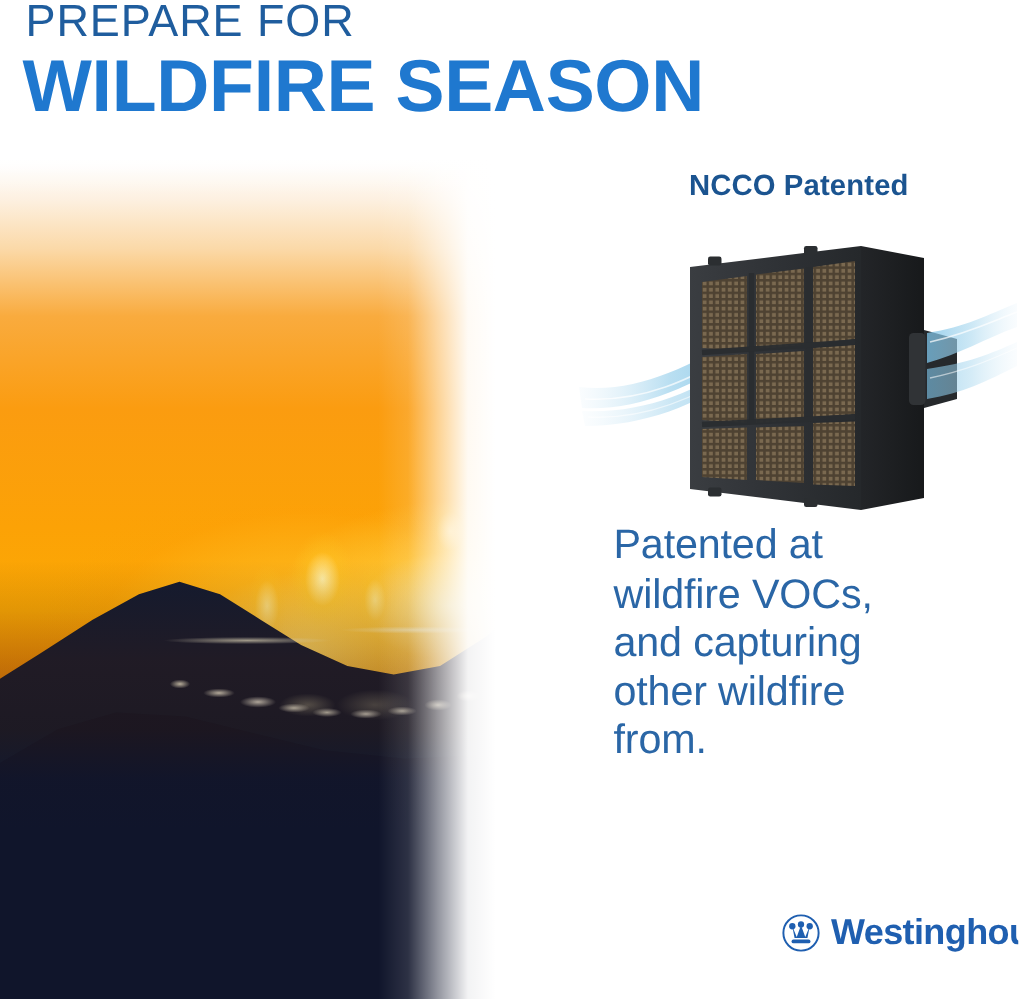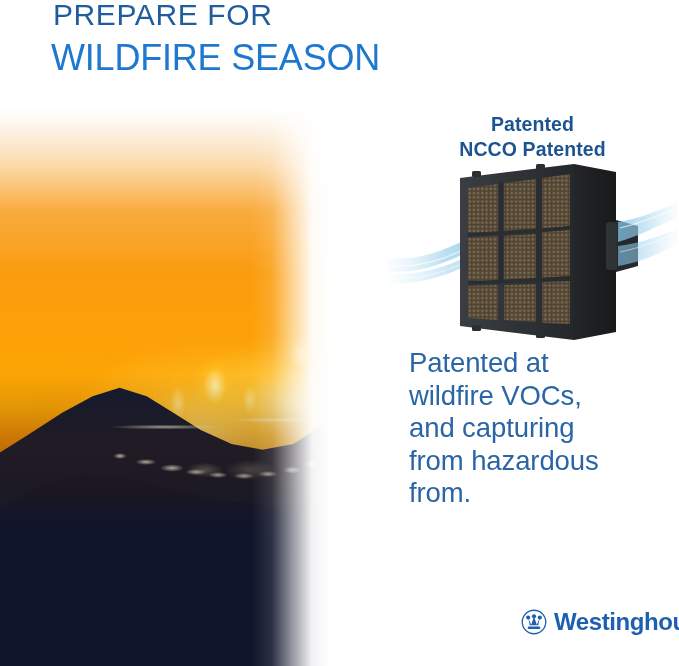--- a/index.html
+++ b/index.html
@@ -18,39 +18,38 @@
     background: #ffffff;
     overflow: hidden;
   }
 
   
   #header {
     position: absolute;
     left: 0; top: 0;
     width: 540px;
     height: 104px;
-    margin-left: 36px;
   }
   #kicker {
     position: absolute;
     left: 17px;
     top: -2px;
     font-size: 30px;
     font-weight: 400;
     letter-spacing: 0.6px;
     color: #1f5d9e;
     line-height: 34px;
     white-space: nowrap;
   }
   #headline {
     position: absolute;
     left: 15px;
     top: 26px;
-    font-size: 36px;
-    font-weight: 400;
+    font-size: 49px;
+    font-weight: 700;
     letter-spacing: -0.2px;
     color: #1f78cf;
     line-height: 64px;
     white-space: nowrap;
   }
 
   
   #photo {
     position: absolute;
     left: 0;
@@ -256,21 +255,20 @@
     <div class="ph-layer" id="ph-ridgeB"></div>
     <div class="ph-layer" id="ph-haze"></div>
     <div class="ph-layer" id="ph-fadeR"></div>
     <div class="ph-layer" id="ph-fadeT"></div>
 
   </div>
 
   <div id="right-col">
 
     <div id="product-title">
-      <span class="pt-line">Patented</span>
       <span class="pt-line">NCCO Patented</span>
     </div>
 
     <div id="reactor-art">
       <svg width="295" height="180" viewBox="0 0 295 180">
         <defs>
           <linearGradient id="gFront" x1="0" y1="0" x2="1" y2="0">
             <stop offset="0%" stop-color="#3a3d41"></stop>
             <stop offset="45%" stop-color="#303337"></stop>
             <stop offset="100%" stop-color="#25282b"></stop>
@@ -349,21 +347,21 @@
           <path d="M236,66 C262,60 278,52 294,46" fill="none" stroke="#ffffff" stroke-opacity="0.7" stroke-width="1.1"></path>
           <path d="M236,90 C264,84 280,76 294,70" fill="none" stroke="#ffffff" stroke-opacity="0.55" stroke-width="0.9"></path>
         </g>
       </svg>
     </div>
 
     <div id="body-copy">
       <span class="bc-line">Patented at</span>
       <span class="bc-line">wildfire VOCs,</span>
       <span class="bc-line">and capturing</span>
-      <span class="bc-line">from hazardous</span>
+      <span class="bc-line">other wildfire</span>
       <span class="bc-line">from.</span>
     </div>
 
     <div id="brand-lockup">
       <svg width="26" height="26" viewBox="0 0 52 52">
         <circle cx="26" cy="26" r="23.5" fill="none" stroke="#1f5fb0" stroke-width="2.6"></circle>
         <g fill="#1f5fb0">
           <circle cx="14.4" cy="17.0" r="4.2"></circle>
           <circle cx="26.0" cy="14.6" r="4.2"></circle>
           <circle cx="37.6" cy="17.0" r="4.2"></circle>

